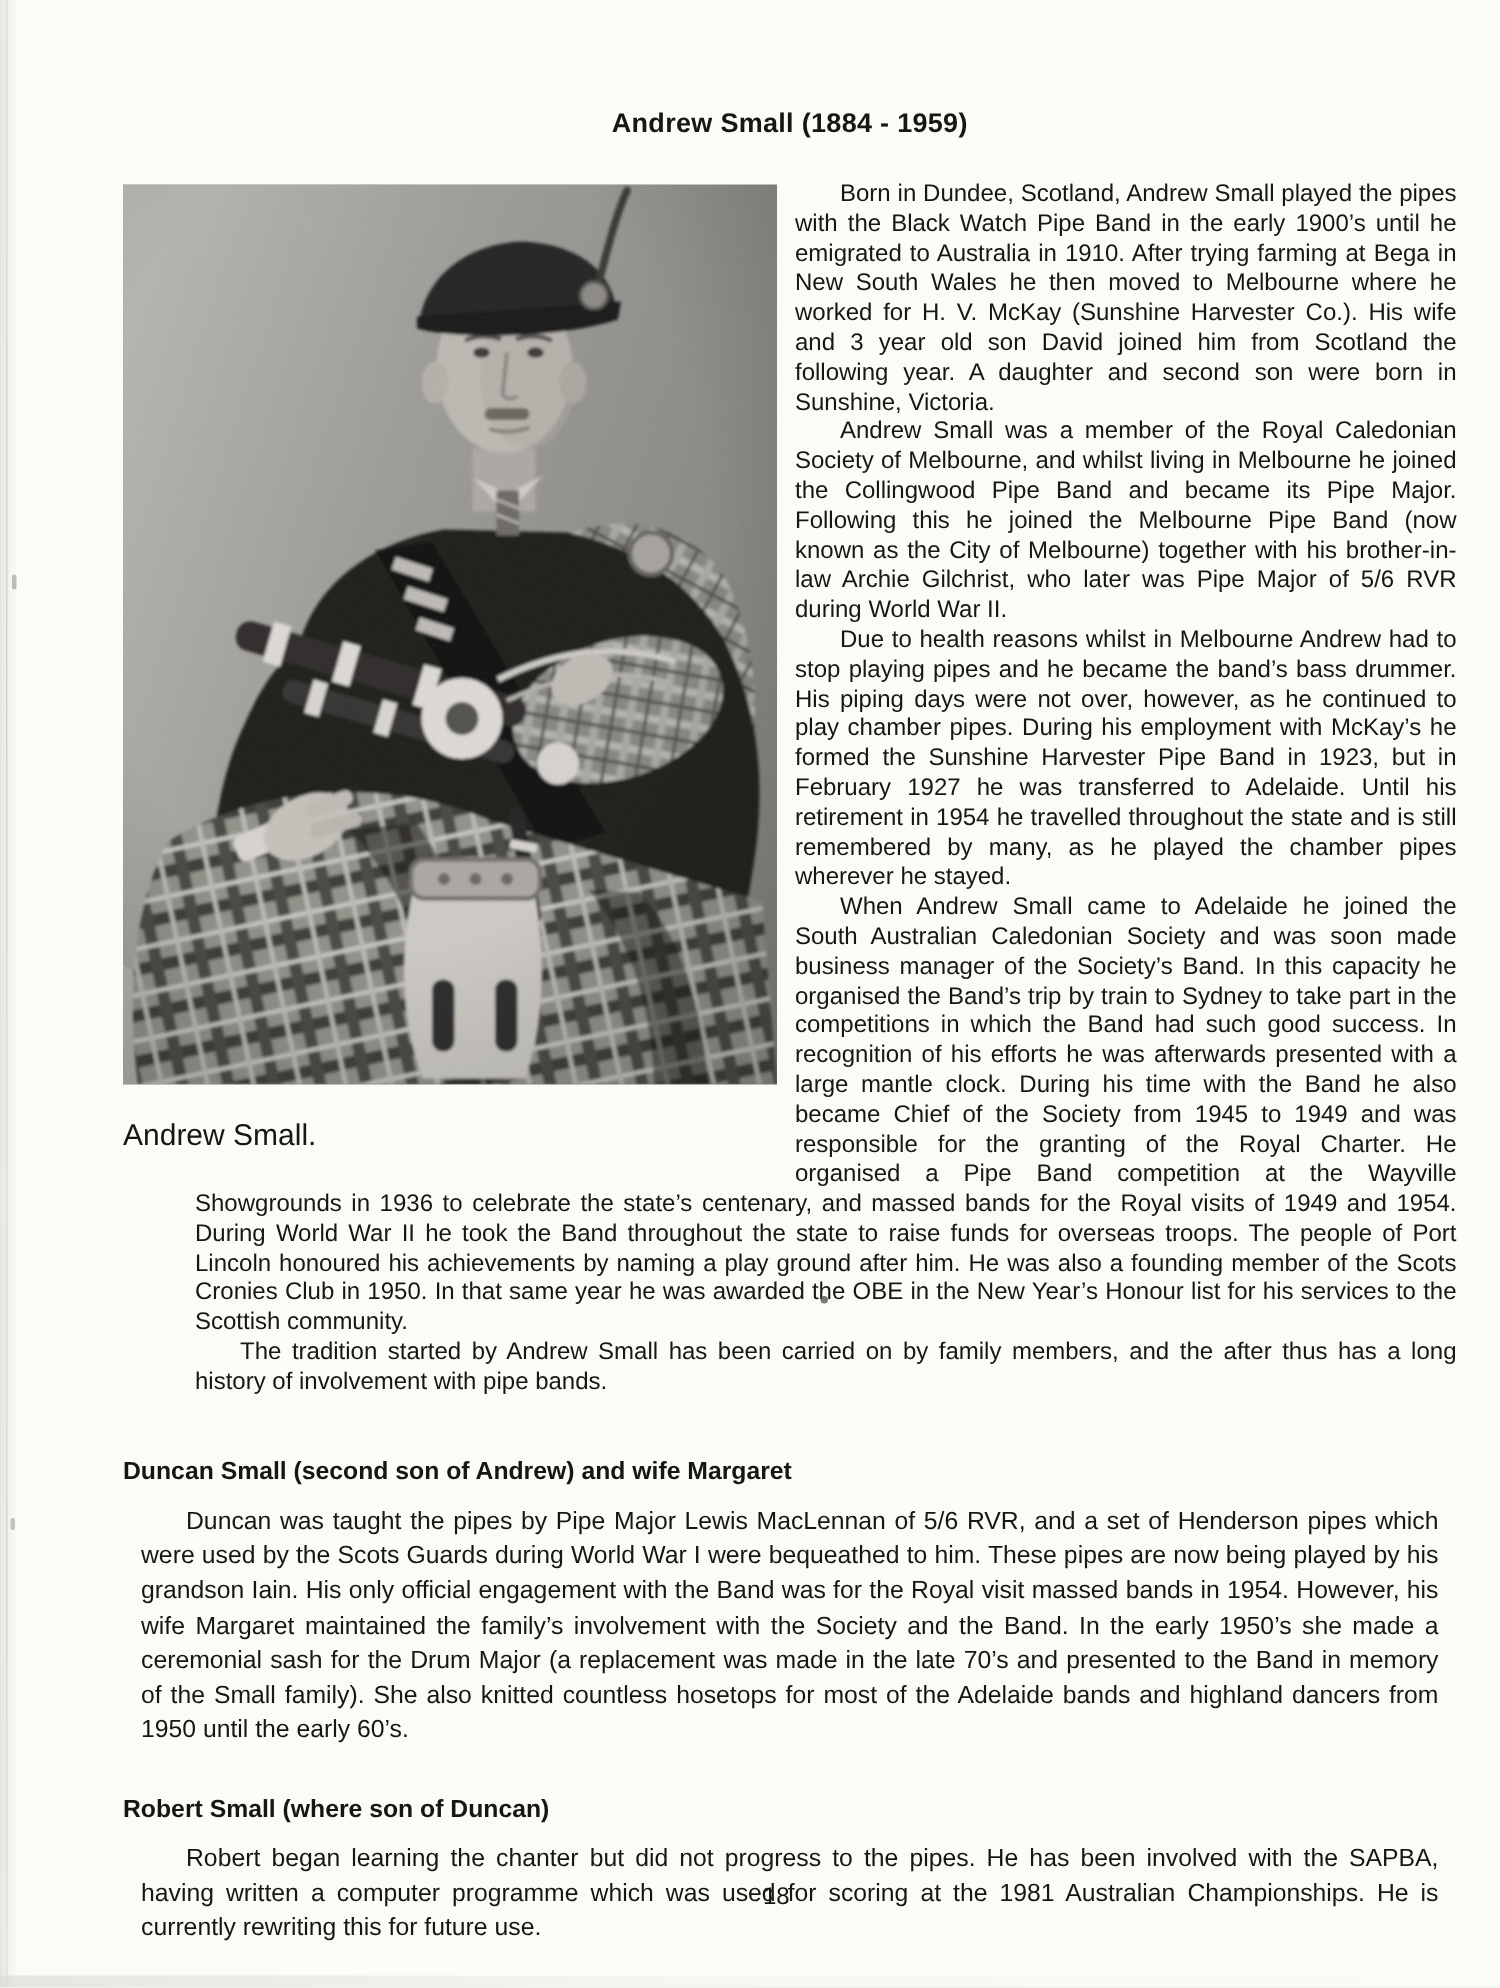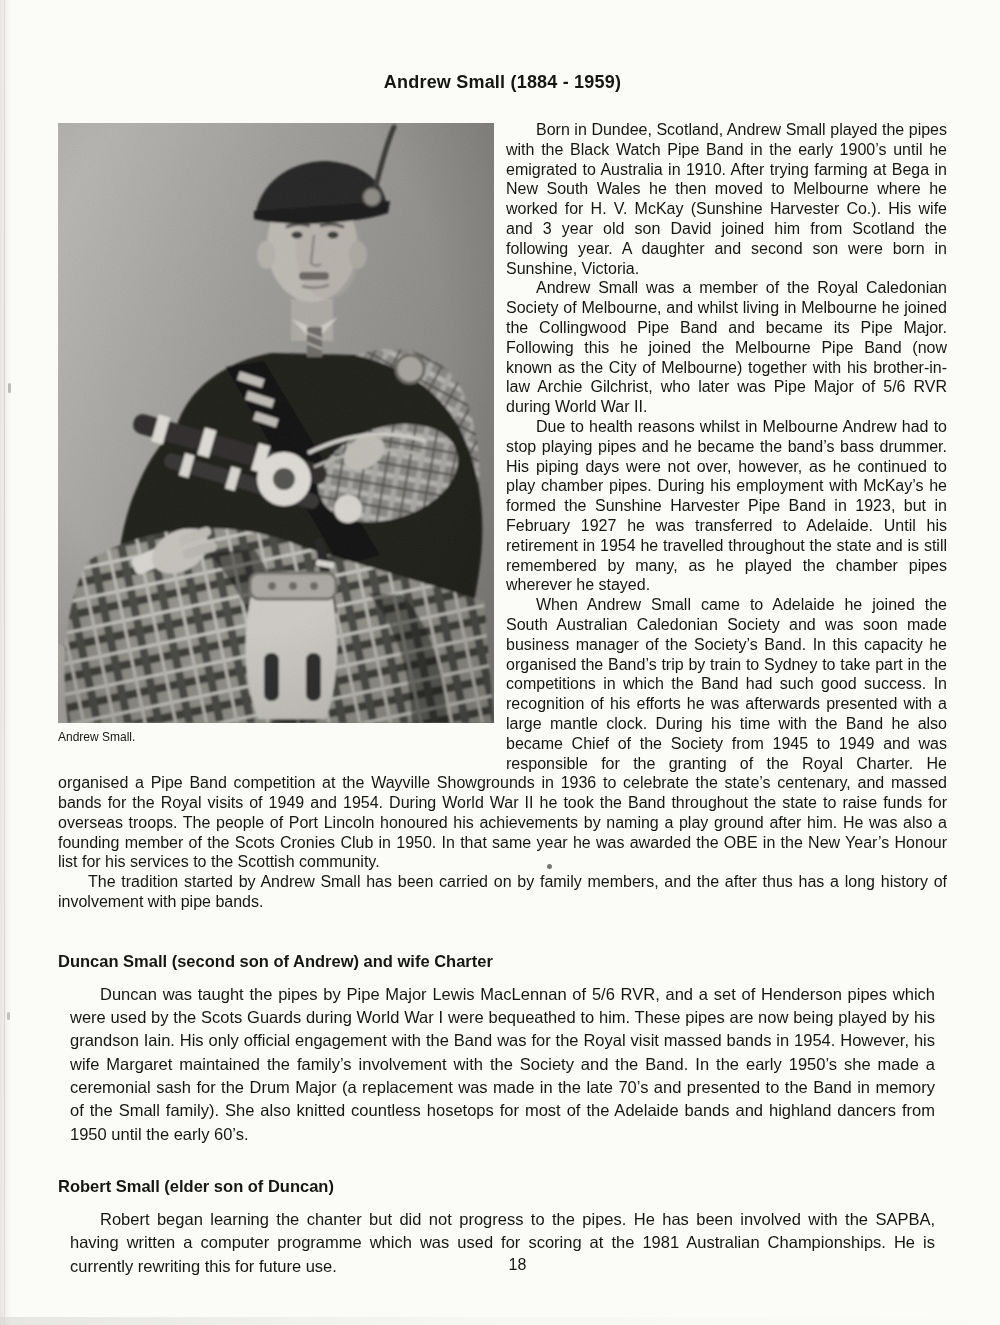--- a/index.html
+++ b/index.html
@@ -27,51 +27,51 @@
     position:absolute;width:5px;height:5px;border-radius:50%;
     background:#4a4a48;opacity:.75;pointer-events:none;
   }
   .bottom-smudge{
     position:absolute;left:0;bottom:0;width:100%;height:8px;
     background:linear-gradient(to right,#d8d7d3,#f2f2ef 45%,#fbfbf8);
     opacity:.6;pointer-events:none;
   }
 
   .content{
-    position:absolute;left:58px;top:72px;width:889px;
+    position:absolute;left:82px;top:72px;width:889px;
   }
   .title{
     text-align:center;
     font-size:18px;font-weight:bold;
     letter-spacing:.2px;
     margin:0 0 27px 0;
   }
   .photo-block{
     float:left;
     width:436px;
     margin:3px 12px 26px 0;
   }
   .photo-frame{
     width:436px;height:600px;
     overflow:hidden;
     background:#9a9995;
   }
   .photo-frame svg{display:block;}
   .caption{
-    margin-top:4px;
-    font-size:12px;
+    margin-top:24px;
+    font-size:20px;
     line-height:20px;
   }
   p.article-p{
     margin:0;
     text-align:justify;
     font-size:16px;
     line-height:19.8px;
   }
-  p.indent{text-indent:30px;}
+  p.indent{text-indent:30px;padding-left:48px;}
   .section-heading{
     font-size:16.5px;font-weight:bold;
     margin:40px 0 3px 0;
   }
   .section-heading.second{margin-top:31px;}
   p.section-p{
     margin:12px;
     text-align:justify;
     font-size:16.5px;
     line-height:23.3px;
@@ -234,24 +234,24 @@
       </div>
       <div class="caption">Andrew Small.</div>
     </div>
 
     <p class="article-p indent">Born in Dundee, Scotland, Andrew Small played the pipes with the Black Watch Pipe Band in the early 1900’s until he emigrated to Australia in 1910.  After trying farming at Bega in New South Wales he then moved to Melbourne where he worked for H. V. McKay (Sunshine Harvester Co.).  His wife and 3 year old son David joined him from Scotland the following year.  A daughter and second son were born in Sunshine, Victoria.</p>
     <p class="article-p indent">Andrew Small was a member of the Royal Caledonian Society of Melbourne, and whilst living in Melbourne he joined the Collingwood Pipe Band and became its Pipe Major.  Following this he joined the Melbourne Pipe Band (now known as the City of Melbourne) together with his brother-in-law Archie Gilchrist, who later was Pipe Major of 5/6 RVR during World War II.</p>
     <p class="article-p indent">Due to health reasons whilst in Melbourne Andrew had to stop playing pipes and he became the band’s bass drummer.  His piping days were not over, however, as he continued to play chamber pipes.  During his employment with McKay’s he formed the Sunshine Harvester Pipe Band in 1923, but in February 1927 he was transferred to Adelaide.  Until his retirement in 1954 he travelled throughout the state and is still remembered by many, as he played the chamber pipes wherever he stayed.</p>
     <p class="article-p indent">When Andrew Small came to Adelaide he joined the South Australian Caledonian Society and was soon made business manager of the Society’s Band.  In this capacity he organised the Band’s trip by train to Sydney to take part in the competitions in which the Band had such good success.  In recognition of his efforts he was afterwards presented with a large mantle clock.  During his time with the Band he also became Chief of the Society from 1945 to 1949 and was responsible for the granting of the Royal Charter.  He organised a Pipe Band competition at the Wayville Showgrounds in 1936 to celebrate the state’s centenary, and massed bands for the Royal visits of 1949 and 1954.  During World War II he took the Band throughout the state to raise funds for overseas troops.  The people of Port Lincoln honoured his achievements by naming a play ground after him.  He was also a founding member of the Scots Cronies Club in 1950.  In that same year he was awarded the OBE in the New Year’s Honour list for his services to the Scottish community.</p>
     <p class="article-p indent">The tradition started by Andrew Small has been carried on by family members, and the after thus has a long history of involvement with pipe bands.</p>
 
-    <div class="section-heading">Duncan Small (second son of Andrew) and wife Charter</div>
+    <div class="section-heading">Duncan Small (second son of Andrew) and wife Margaret</div>
     <p class="section-p">Duncan was taught the pipes by Pipe Major Lewis MacLennan of 5/6 RVR, and a set of Henderson pipes which were used by the Scots Guards during World War I were bequeathed to him.  These pipes are now being played by his grandson Iain.  His only official engagement with the Band was for the Royal visit massed bands in 1954.  However, his wife Margaret maintained the family’s involvement with the Society and the Band.  In the early 1950’s she made a ceremonial sash for the Drum Major (a replacement was made in the late 70’s and presented to the Band in memory of the Small family).  She also knitted countless hosetops for most of the Adelaide bands and highland dancers from 1950 until the early 60’s.</p>
 
-    <div class="section-heading second">Robert Small (elder son of Duncan)</div>
+    <div class="section-heading second">Robert Small (where son of Duncan)</div>
     <p class="section-p">Robert began learning the chanter but did not progress to the pipes.  He has been involved with the SAPBA, having written a computer programme which was used for scoring at the 1981 Australian Championships.  He is currently rewriting this for future use.</p>
 
   </div>
 
   <div class="page-number">18</div>
 
   <div class="speck" style="left:547px;top:864px;"></div>
   <div class="speck" style="left:8px;top:383px;width:3px;height:10px;border-radius:2px;opacity:.35;"></div>
   <div class="speck" style="left:7px;top:1012px;width:3px;height:8px;border-radius:2px;opacity:.3;"></div>
   <div class="bottom-smudge"></div>

